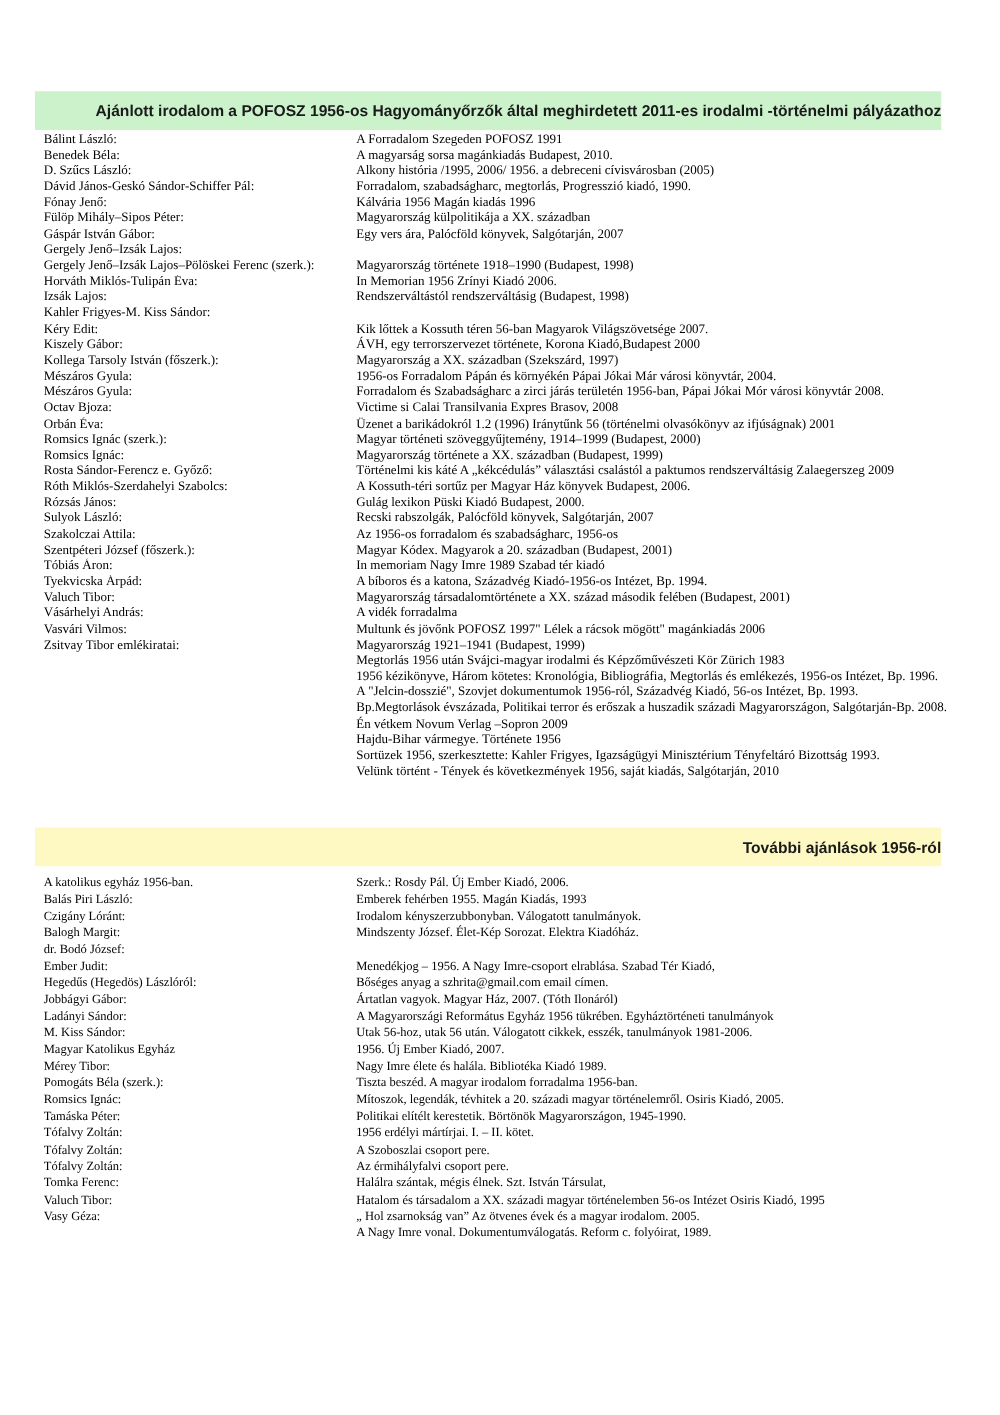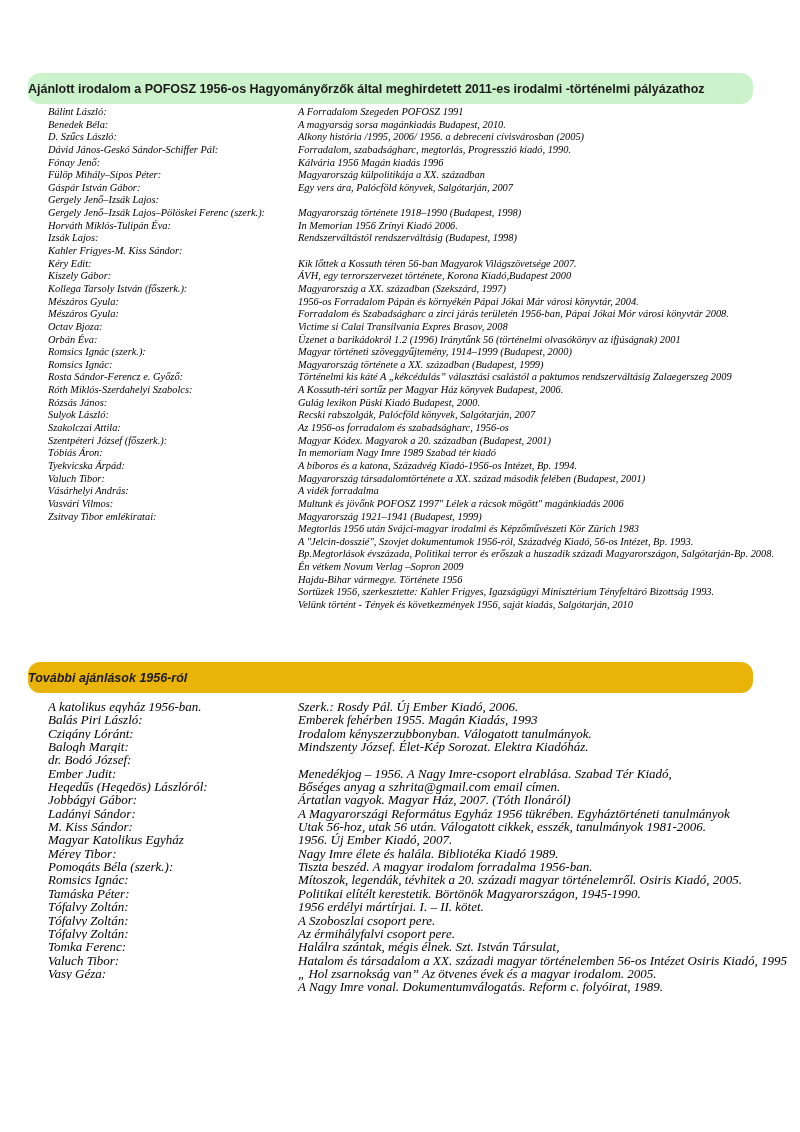--- a/index.html
+++ b/index.html
@@ -1,32 +1,32 @@
 <!DOCTYPE html>
 <html><head>
 <meta charset="utf-8">
 <style>
   html,body{margin:0;padding:0;}
   body{
     width:800px;height:1132px;background:#ffffff;position:relative;
     font-family:"Liberation Serif", serif;color:#000;overflow:hidden;
   }
   .banner{
-    position:absolute;left:28px;width:725px;text-align:left;
+    position:absolute;left:28px;width:725px;text-align:right;
     font-family:"Liberation Sans", sans-serif;font-weight:bold;font-size:12.5px;
-    padding:9px 0 8px 0;color:#1a1a1a;border-radius:12px;
+    padding:9px 0 8px 0;color:#1a1a1a;
   }
   #banner1{top:73px;}
   #banner2{top:662px;}
-  .list{position:absolute;left:48px;width:745px;font-style:italic;}
+  .list{position:absolute;left:35px;width:745px;}
   #section1-list{top:106px;}
   #section2-list{top:700px;}
   .row{display:flex;white-space:nowrap;}
   #section1-list .row{height:12.65px;line-height:12.65px;font-size:10.4px;}
-  #section2-list .row{height:13.35px;line-height:13.35px;font-size:13px;}
+  #section2-list .row{height:13.35px;line-height:13.35px;font-size:10px;}
   .author{flex:0 0 250px;overflow:hidden;}
   .title{flex:1 1 auto;overflow:visible;}
 </style>
 </head>
 <body>
 
 <div id="banner1" class="banner" style="background: rgb(204, 242, 204);">Ajánlott irodalom a POFOSZ 1956-os Hagyományőrzők által meghirdetett 2011-es irodalmi -történelmi pályázathoz</div>
 
 <div id="section1-list" class="list">
     <div class="row">
@@ -158,20 +158,24 @@
     <div class="row">
       <span class="author">Zsitvay Tibor emlékiratai:</span>
       <span class="title">Magyarország 1921–1941 (Budapest, 1999)</span>
     </div>
     <div class="row">
       <span class="author"></span>
       <span class="title">Megtorlás 1956 után Svájci-magyar irodalmi és Képzőművészeti Kör Zürich 1983</span>
     </div>
     <div class="row">
       <span class="author"></span>
+      <span class="title">1956 kézikönyve, Három kötetes: Kronológia, Bibliográfia, Megtorlás és emlékezés, 1956-os Intézet, Bp. 1996.</span>
+    </div>
+    <div class="row">
+      <span class="author"></span>
       <span class="title">A "Jelcin-dosszié", Szovjet dokumentumok 1956-ról, Századvég Kiadó, 56-os Intézet, Bp. 1993.</span>
     </div>
     <div class="row">
       <span class="author"></span>
       <span class="title">Bp.Megtorlások évszázada, Politikai terror és erőszak a huszadik századi Magyarországon, Salgótarján-Bp. 2008.</span>
     </div>
     <div class="row">
       <span class="author"></span>
       <span class="title">Én vétkem Novum Verlag –Sopron 2009</span>
     </div>
@@ -182,21 +186,21 @@
     <div class="row">
       <span class="author"></span>
       <span class="title">Sortüzek 1956, szerkesztette: Kahler Frigyes, Igazságügyi Minisztérium Tényfeltáró Bizottság 1993.</span>
     </div>
     <div class="row">
       <span class="author"></span>
       <span class="title">Velünk történt - Tények és következmények 1956, saját kiadás,  Salgótarján, 2010</span>
     </div>
   </div>
 
-<div id="banner2" class="banner" style="background: #eab308; font-style: italic;">További ajánlások 1956-ról</div>
+<div id="banner2" class="banner" style="background: #fef9c3;">További ajánlások 1956-ról</div>
 
 <div id="section2-list" class="list">
     <div class="row">
       <span class="author">A katolikus egyház 1956-ban.</span>
       <span class="title">Szerk.: Rosdy Pál. Új Ember Kiadó, 2006.</span>
     </div>
     <div class="row">
       <span class="author">Balás Piri László:</span>
       <span class="title">Emberek fehérben 1955. Magán Kiadás, 1993</span>
     </div>

